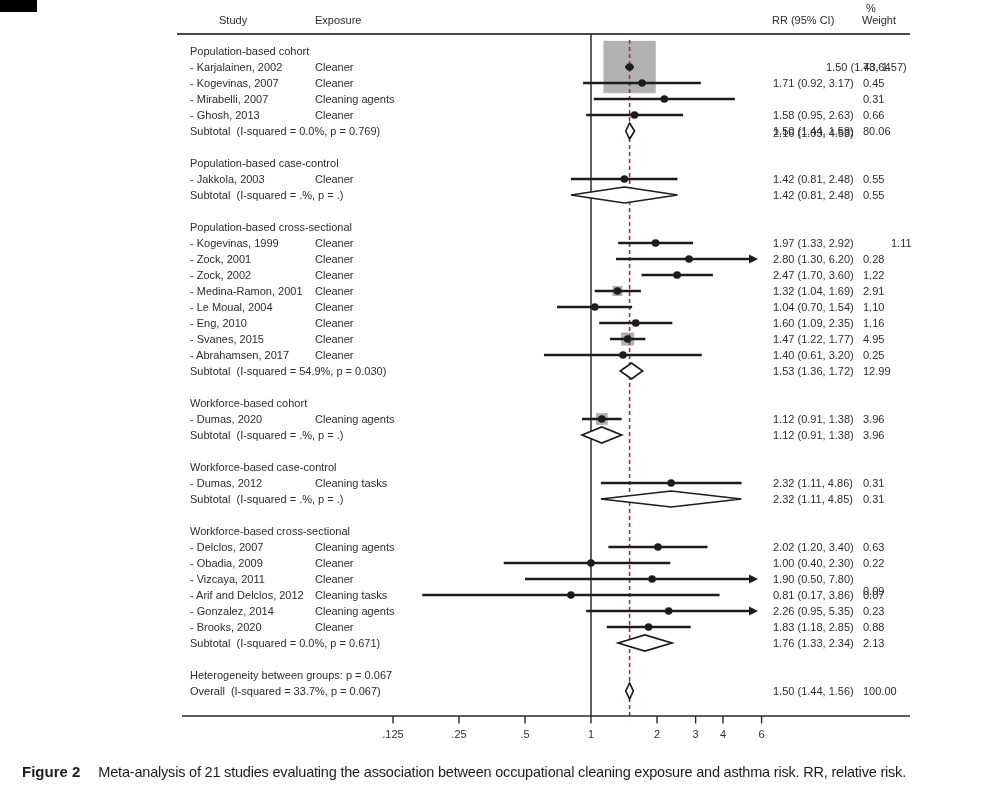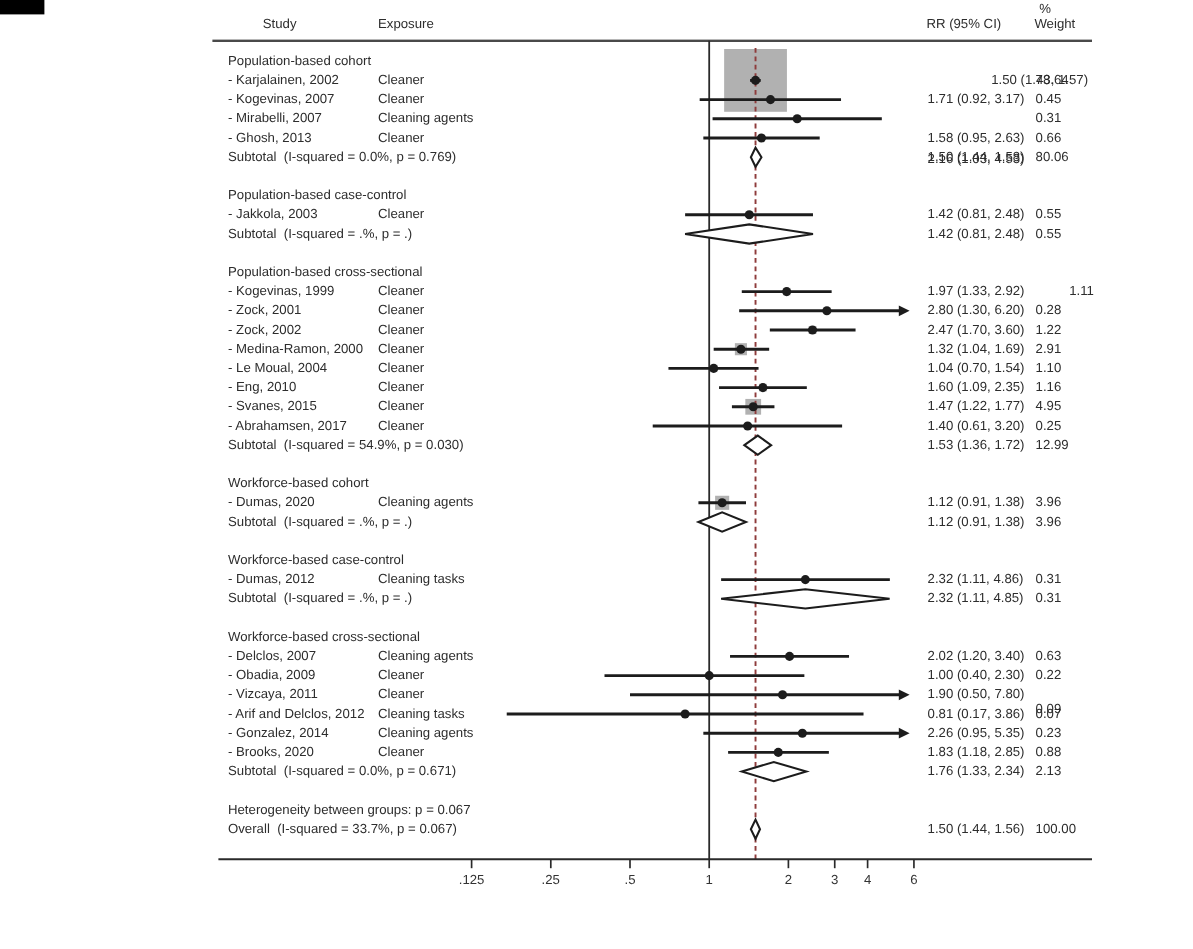--- a/index.html
+++ b/index.html
@@ -149,21 +149,21 @@
       <div class="t" style="left: 773px; top: 235px;">1.97 (1.33, 2.92)</div>
       <div class="t" style="left: 863px; top: 235px; margin-left: 28px;">1.11</div>
       <div class="t" style="left: 190px; top: 251px;">- Zock, 2001</div>
       <div class="t" style="left: 315px; top: 251px;">Cleaner</div>
       <div class="t" style="left: 773px; top: 251px;">2.80 (1.30, 6.20)</div>
       <div class="t" style="left: 863px; top: 251px;">0.28</div>
       <div class="t" style="left: 190px; top: 267px;">- Zock, 2002</div>
       <div class="t" style="left: 315px; top: 267px;">Cleaner</div>
       <div class="t" style="left: 773px; top: 267px;">2.47 (1.70, 3.60)</div>
       <div class="t" style="left: 863px; top: 267px;">1.22</div>
-      <div class="t" style="left: 190px; top: 283px;">- Medina-Ramon, 2000</div>
+      <div class="t" style="left: 190px; top: 283px;">- Medina-Ramon, 2001</div>
       <div class="t" style="left: 315px; top: 283px;">Cleaner</div>
       <div class="t" style="left: 773px; top: 283px;">1.32 (1.04, 1.69)</div>
       <div class="t" style="left: 863px; top: 283px;">2.91</div>
       <div class="t" style="left: 190px; top: 299px;">- Le Moual, 2004</div>
       <div class="t" style="left: 315px; top: 299px;">Cleaner</div>
       <div class="t" style="left: 773px; top: 299px;">1.04 (0.70, 1.54)</div>
       <div class="t" style="left: 863px; top: 299px;">1.10</div>
       <div class="t" style="left: 190px; top: 315px;">- Eng, 2010</div>
       <div class="t" style="left: 315px; top: 315px;">Cleaner</div>
       <div class="t" style="left: 773px; top: 315px;">1.60 (1.09, 2.35)</div>
@@ -233,14 +233,17 @@
       <div class="ticklabel" style="left: 371px;">.125</div>
       <div class="ticklabel" style="left: 437px;">.25</div>
       <div class="ticklabel" style="left: 503px;">.5</div>
       <div class="ticklabel" style="left: 569px;">1</div>
       <div class="ticklabel" style="left: 635px;">2</div>
       <div class="ticklabel" style="left: 673.608px;">3</div>
       <div class="ticklabel" style="left: 701px;">4</div>
       <div class="ticklabel" style="left: 739.608px;">6</div>
     </div>
 
+  <div class="caption">
+    <b>Figure 2</b><span>Meta-analysis of 21 studies evaluating the association between occupational cleaning exposure and asthma risk. RR, relative risk.</span>
+  </div>
 
 </div>
 
 </body></html>

